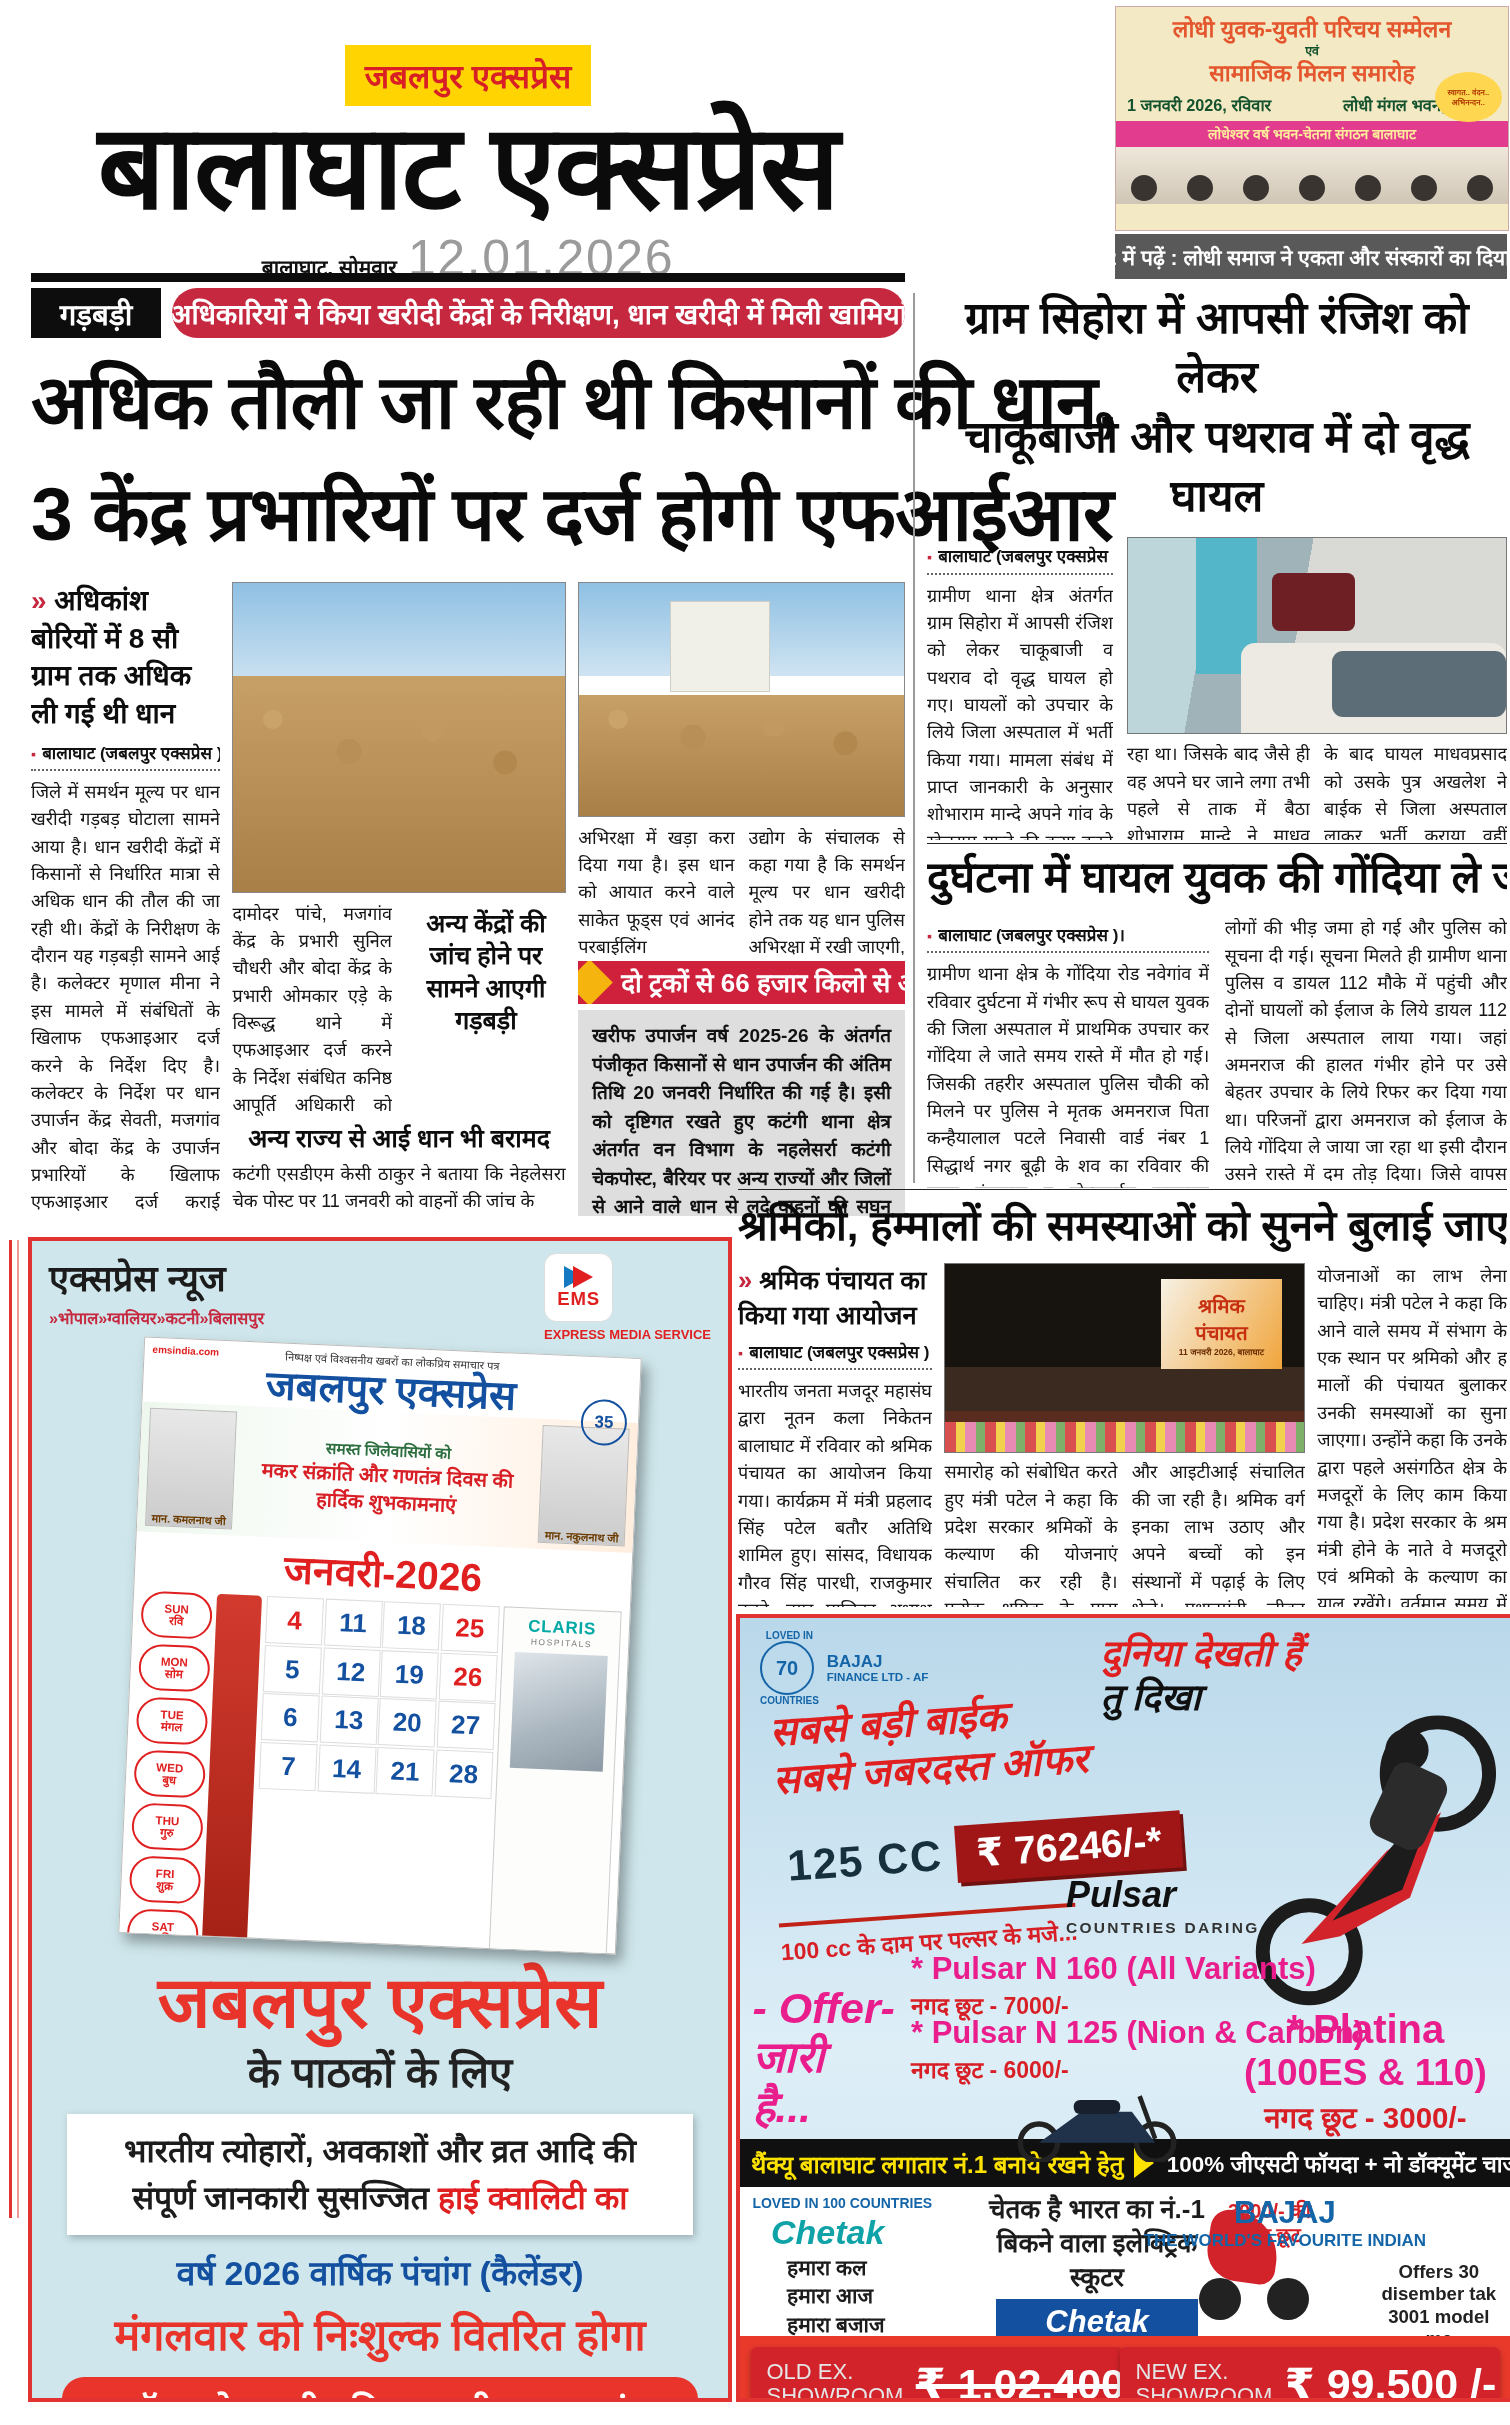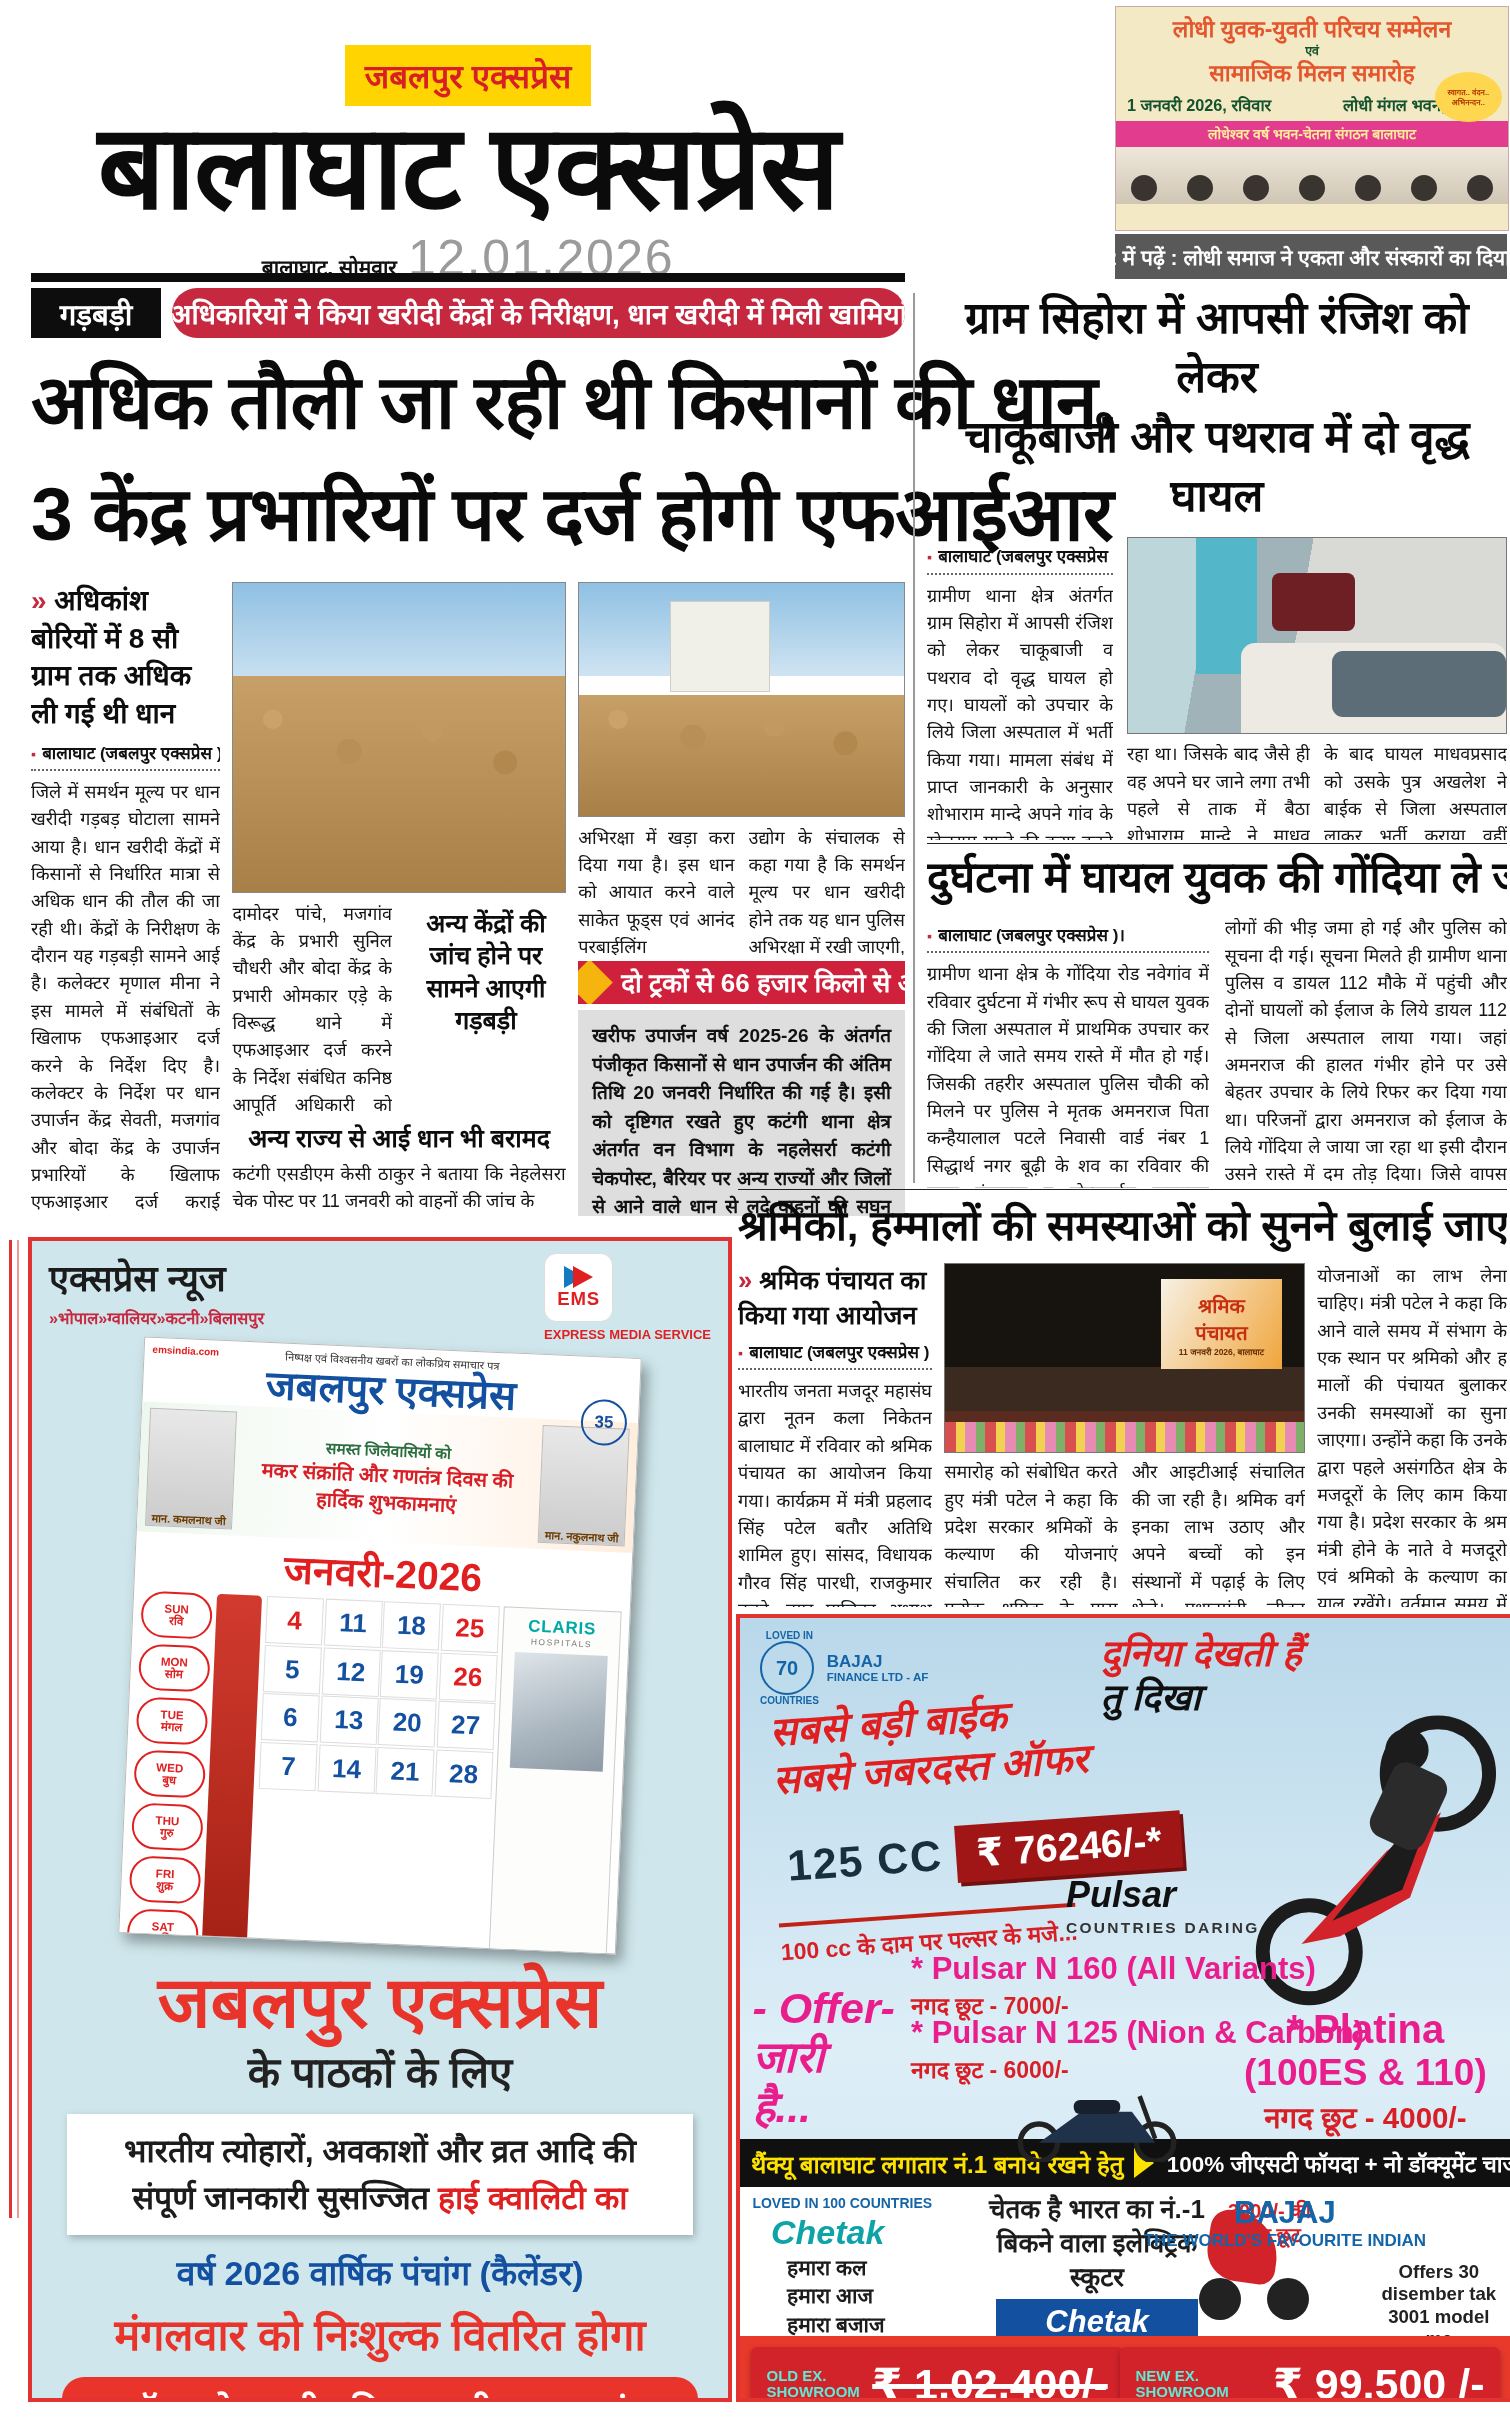--- a/index.html
+++ b/index.html
@@ -122,21 +122,21 @@
   .chetak-box{background:#1450a0;color:#fff;font-weight:800;font-size:31px;font-style:italic;text-align:center;padding:4.7px 23px}
   .disc3000{color:#d81f26;font-weight:800;font-size:20px;line-height:1.2;text-align:center}
   .scoot{position:absolute;right:194px;top:9.3px;width:132px;height:124px}
   .scoot .bodyp{position:absolute;left:23px;top:15.5px;width:70px;height:70px;background:#d2232a;border-radius:18.6px 47px 15.5px 31px;transform:rotate(8deg)}
   .scoot .wheel{position:absolute;width:42px;height:42px;border-radius:50%;background:#222;bottom:0}
   .bj-b{color:#1465a8;font-weight:800;font-size:31px}
   .worlds{color:#1465a8;font-weight:800;font-size:17px;line-height:1.15;text-align:center}
   .offers{color:#222;font-weight:700;font-size:18.6px;text-align:center;line-height:1.2}
   .bj-red-bottom{background:#e8392b;height:188px;position:relative}
   .price-strip{position:absolute;top:11px;height:74px;background:#d2232a;border-radius:6.2px;box-shadow:0 3.1px 6.2px rgba(0,0,0,.3);display:flex;align-items:center;padding:0 15.5px;gap:12.4px}
-  .ps-label{color:#5eead4;font-weight:700;font-size:15px;line-height:1.1}
+  .ps-label{color:#e5e5e5;font-weight:400;font-size:22px;line-height:1.1}
   .ps-price{color:#fff;font-weight:800;font-size:43px;white-space:nowrap}
   .strike{text-decoration:line-through;text-decoration-thickness:4.7px}
 </style>
 </head>
 <body>
 
 <div class="abs" style="left:31px;top:14px;width:874px;height:270px">
   <div class="center" style="margin-top:31px">
     <span class="flag">जबलपुर एक्सप्रेस</span>
   </div>
@@ -463,21 +463,21 @@
     <svg class="abs" style="left:256px;top:54px" width="202" height="93" viewBox="0 0 260 120">
       <circle cx="55" cy="95" r="24" fill="none" stroke="#222" stroke-width="7"></circle>
       <circle cx="205" cy="95" r="24" fill="none" stroke="#222" stroke-width="7"></circle>
       <polygon points="55,95 110,55 175,55 205,95 130,95" fill="#20324a"></polygon>
       <rect x="100" y="40" width="60" height="18" rx="8" fill="#17202c"></rect>
       <line x1="185" y1="35" x2="205" y2="90" stroke="#222" stroke-width="6"></line>
     </svg>
     <div class="abs" style="left:504px;top:-7.8px;text-align:center">
       <div class="bj-item" style="font-size:40px">* Platina</div>
       <div class="bj-item" style="font-size:37px">(100ES &amp; 110)</div>
-      <div class="bj-disc" style="font-size:29.5px">नगद छूट - 4000/-</div>
+      <div class="bj-disc" style="font-size:29.5px">नगद छूट - 3000/-</div>
     </div>
   </div>
 
   <div class="bj-strip">
     <span class="bj-strip-y">थैंक्यू बालाघाट लगातार नं.1 बनाये रखने हेतु</span>
     <span class="bj-arrow"></span>
     <span class="bj-strip-w">100% जीएसटी फॉयदा + नो डॉक्यूमेंट चार्ज * + बीमा बचत</span>
   </div>
 
   <div class="chetak-band">

